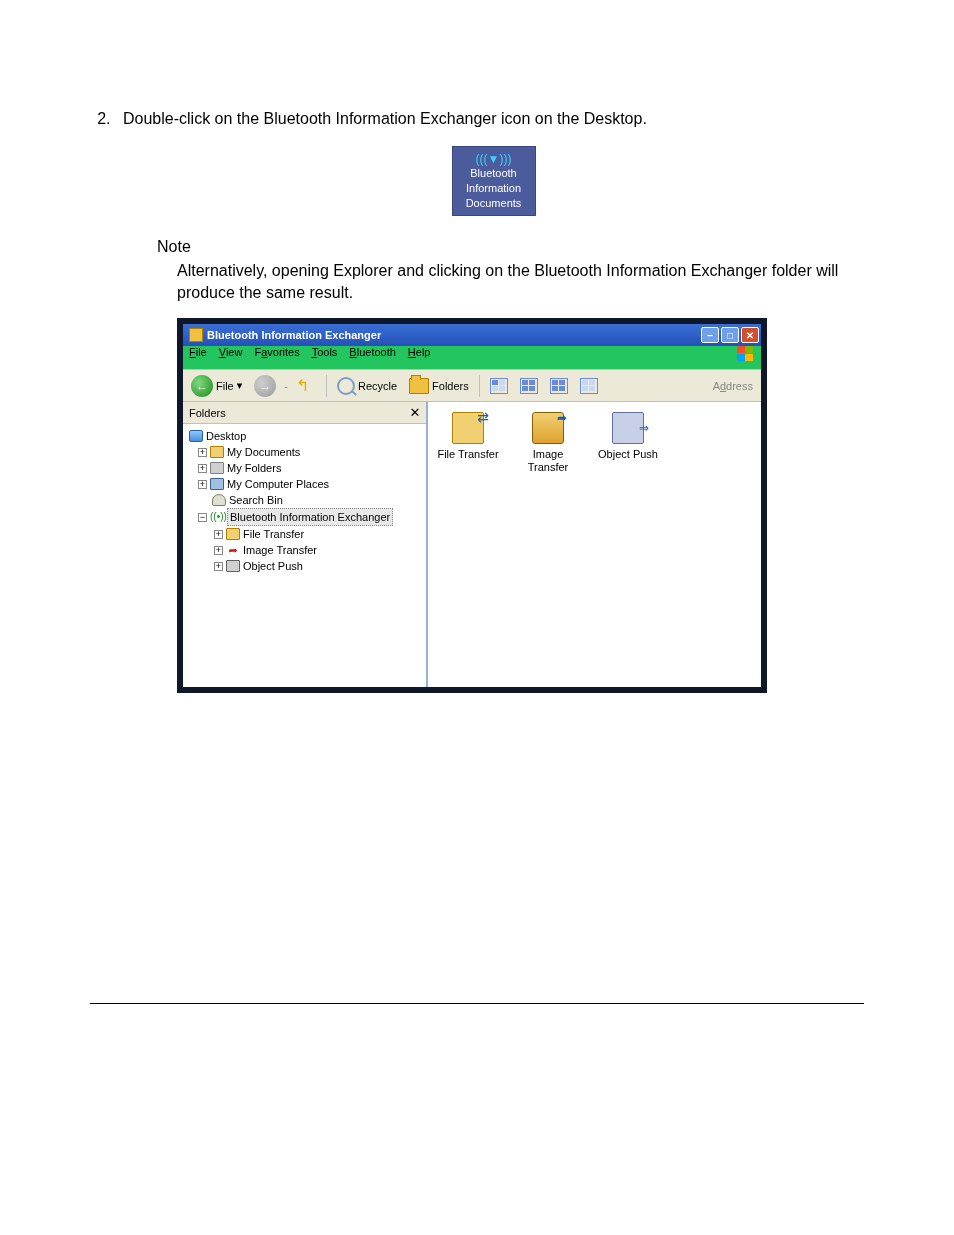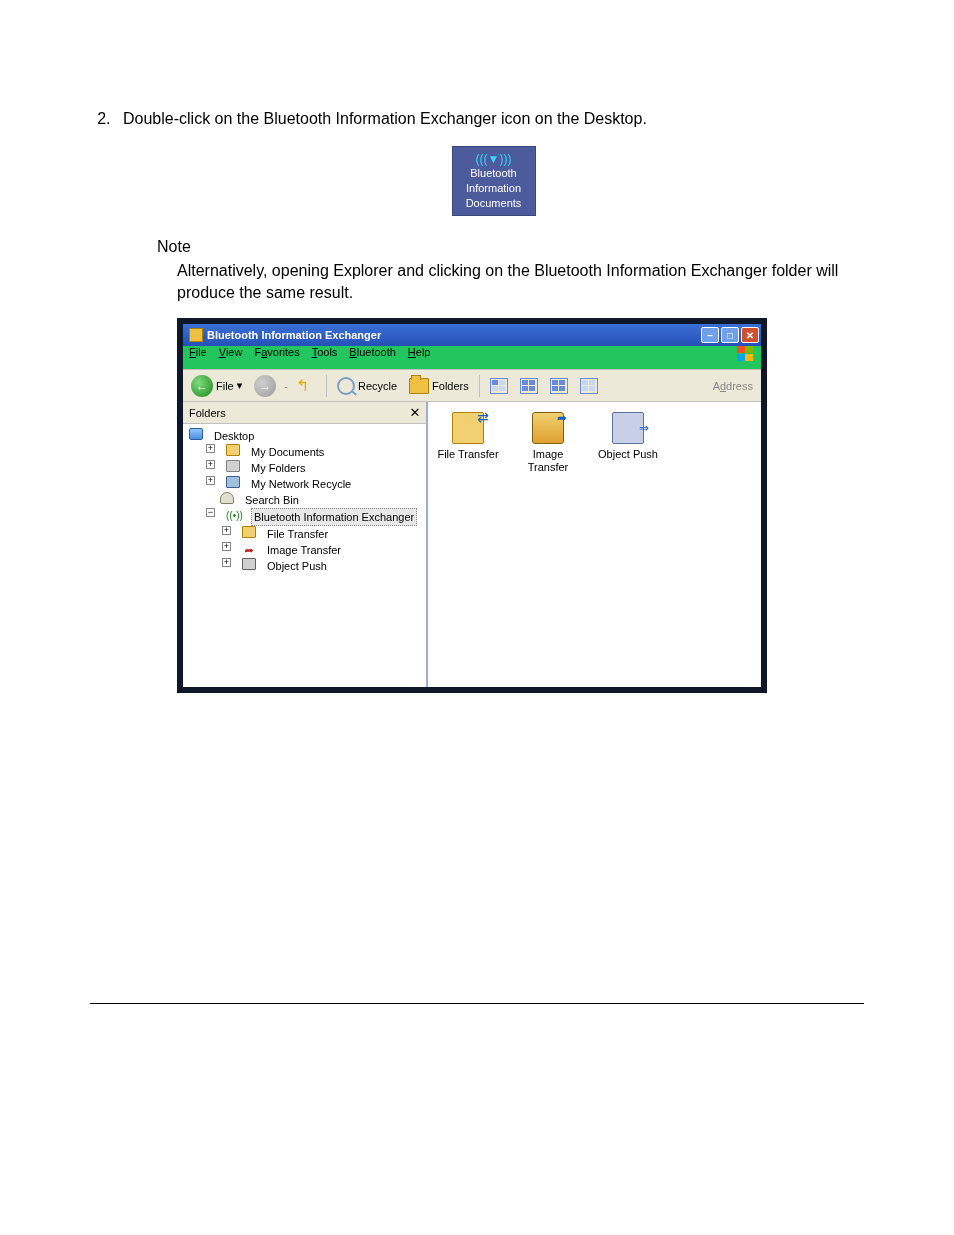--- a/index.html
+++ b/index.html
@@ -43,21 +43,21 @@
 .ico-view.v1 span:nth-child(n+2){background:#c8d8f0}
 .ico-view.v4 span{background:#c8d8f0}
 .tb-addr{margin-left:auto;color:#888;padding-right:4px}
 .tb-addr u{text-decoration:underline}
 .win .body{display:flex;height:285px;background:#fff}
 .win .tree{width:245px;border-right:2px solid #9ab0d0;background:#fff;position:relative;overflow:hidden}
 .tree-head{height:22px;background:#ece9d8;border-bottom:1px solid #c0c0c0;display:flex;align-items:center;padding:0 4px 0 6px}
 .tree-head .th-t{flex:1}
 .tree-head .th-x{width:14px;height:14px;display:flex;align-items:center;justify-content:center;font-size:13px;cursor:default}
 .tree-body{padding:4px 4px 4px 6px;font-size:11px;line-height:16px}
-.tn{display:flex;align-items:flex-start;gap:11px;white-space:nowrap}
+.tn{display:flex;align-items:center;gap:3px;white-space:nowrap}
 .tn .exp{width:9px;height:9px;border:1px solid #888;display:flex;align-items:center;justify-content:center;font-size:9px;line-height:1;color:#000;background:#fff}
 .tn .spacer{display:inline-block}
 .tn .ic{width:14px;height:12px;display:inline-block}
 .ic-desktop{background:linear-gradient(#8ec8ff,#4a90e0);border:1px solid #2a60a0;border-radius:2px}
 .ic-folder{background:#f0d070;border:1px solid #b08000;border-radius:1px}
 .ic-comp{background:#d0d0d0;border:1px solid #808080;border-radius:1px}
 .ic-net{background:#a0c0e0;border:1px solid #406090;border-radius:1px}
 .ic-bin{background:#e0e0d0;border:1px solid #808060;border-radius:7px 7px 2px 2px}
 .ic-bt{color:#1a8a1a;font-size:10px;width:14px;text-align:center}
 .ic-ft{background:#f0d070;border:1px solid #b08000;border-radius:1px}
@@ -201,21 +201,21 @@
         <div class="tn">
               <span class="spacer" style="width:6px"></span>
               <span class="exp">+</span>
               <span class="ic ic-comp"></span>
               <span>My Folders</span>
             </div>
         <div class="tn">
               <span class="spacer" style="width:6px"></span>
               <span class="exp">+</span>
               <span class="ic ic-net"></span>
-              <span>My Network Recycle</span>
+              <span>My Computer Places</span>
             </div>
         <div class="tn">
               <span class="spacer" style="width:20px"></span>
               <span class="ic ic-bin"></span>
               <span>Search Bin</span>
             </div>
         <div class="tn sel">
               <span class="spacer" style="width:6px"></span>
               <span class="exp">−</span>
               <span class="ic-bt">((•))</span>

